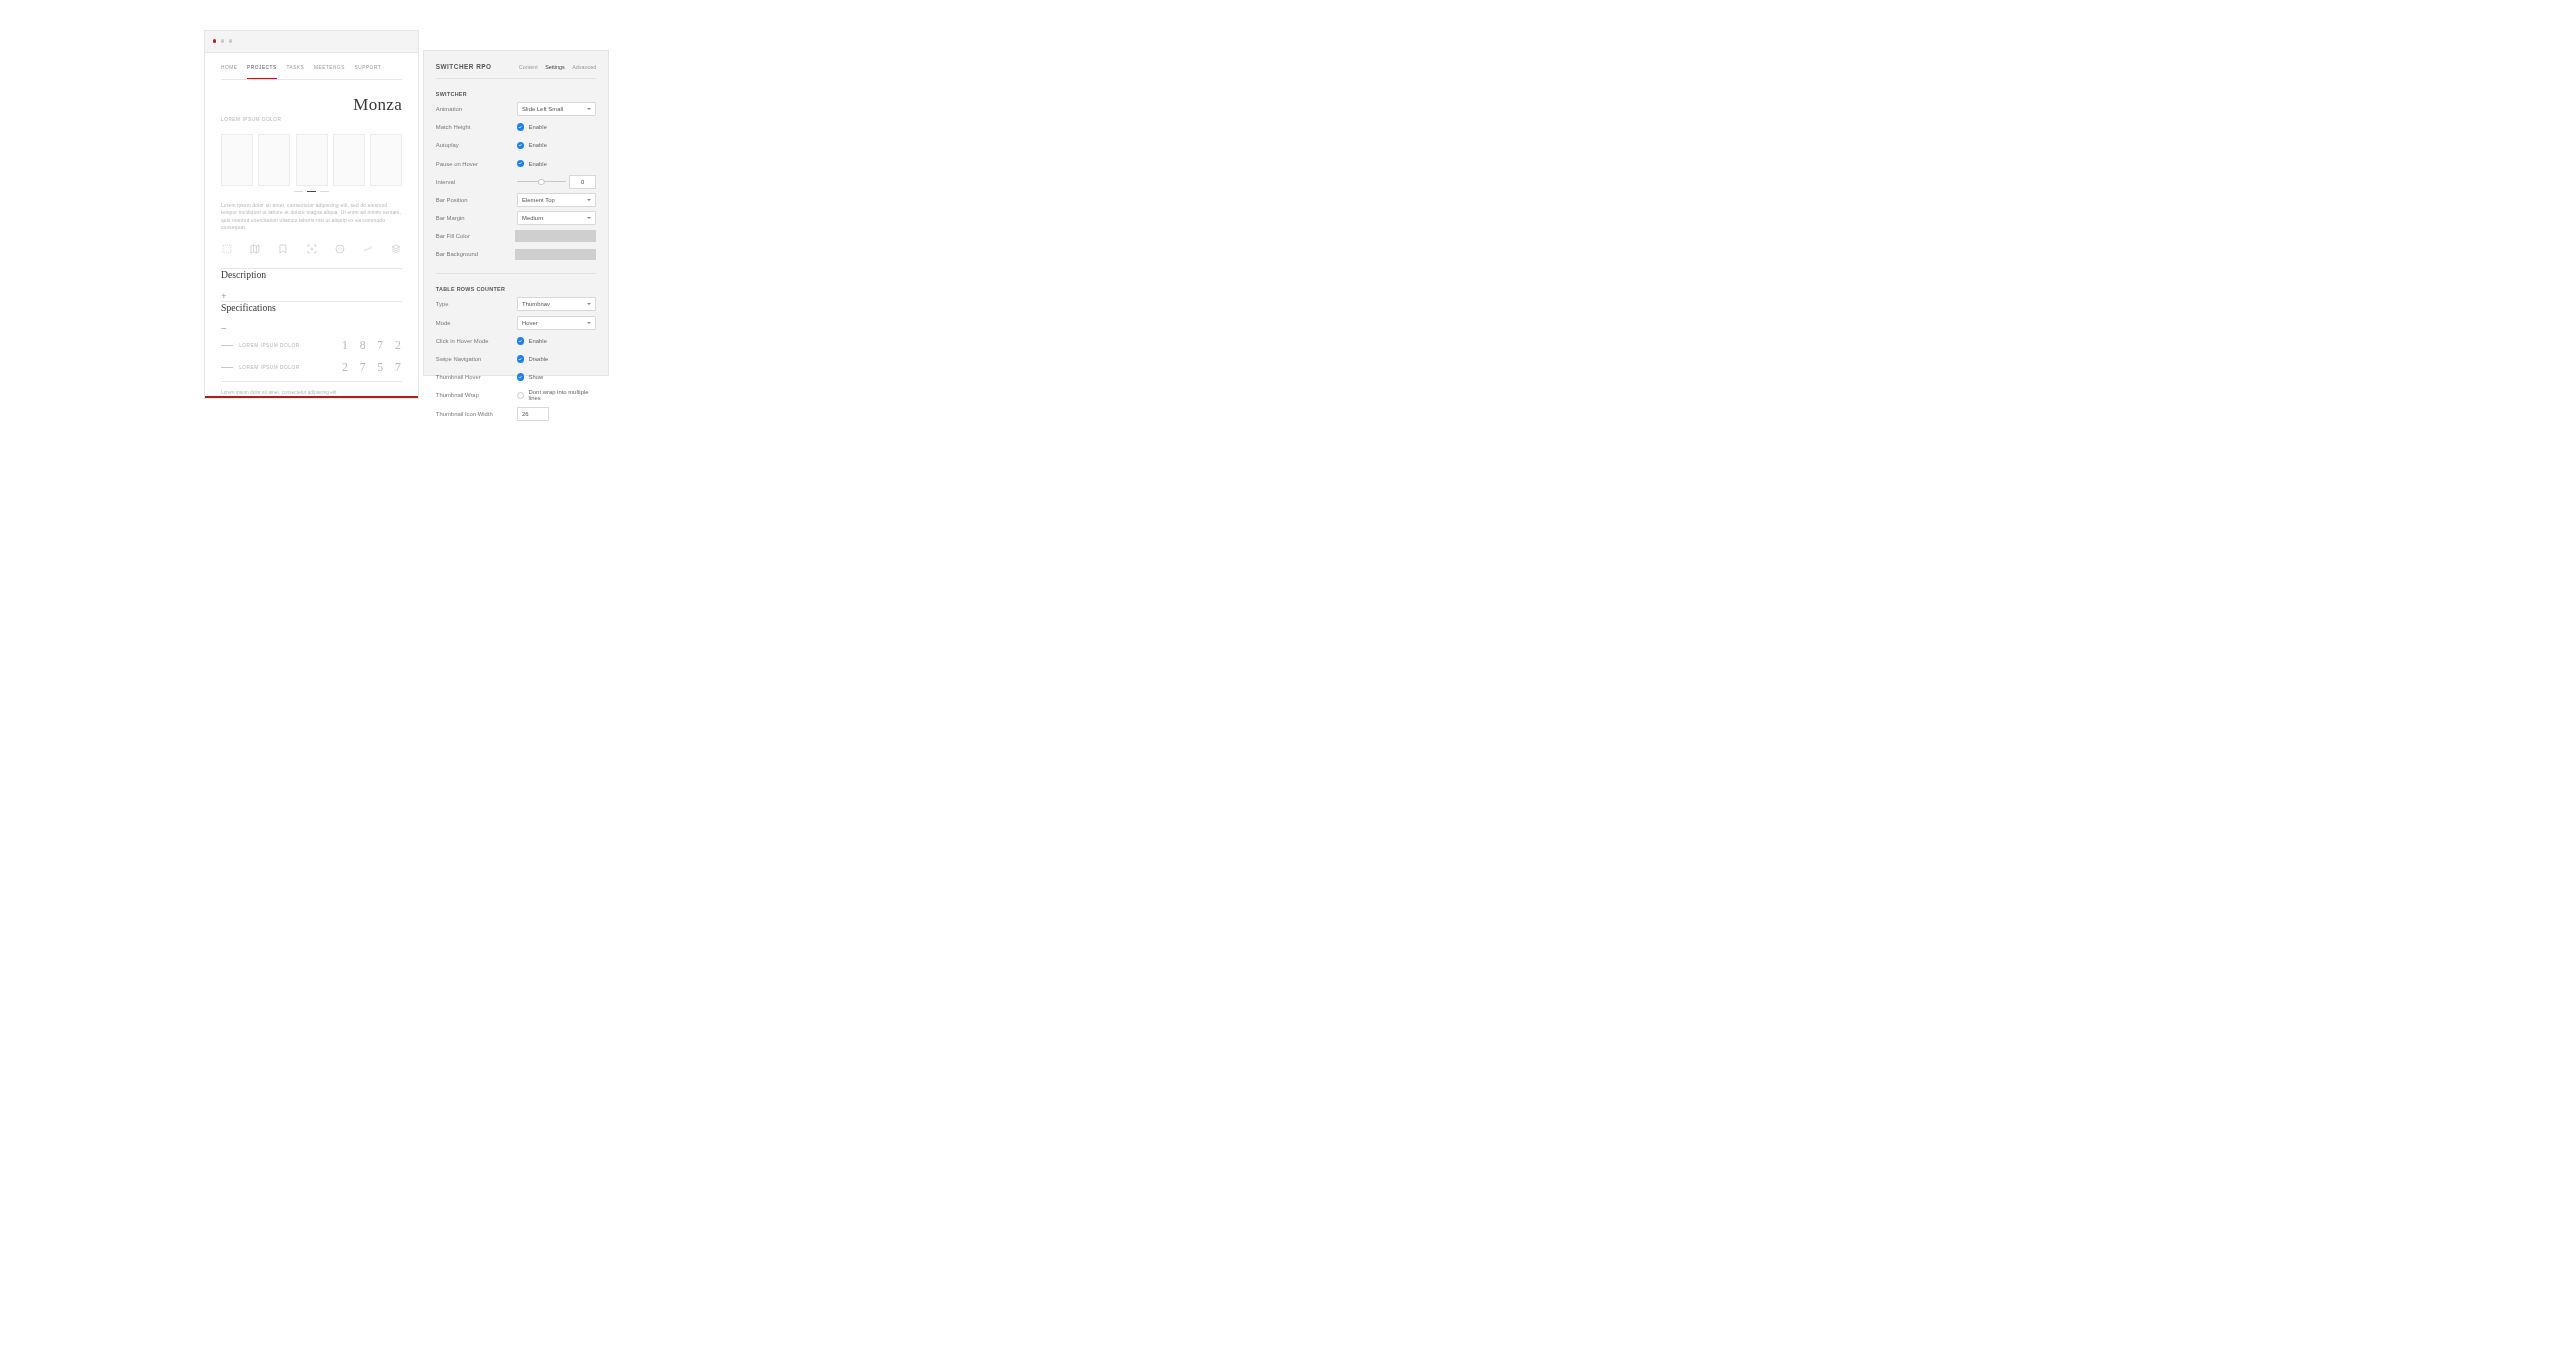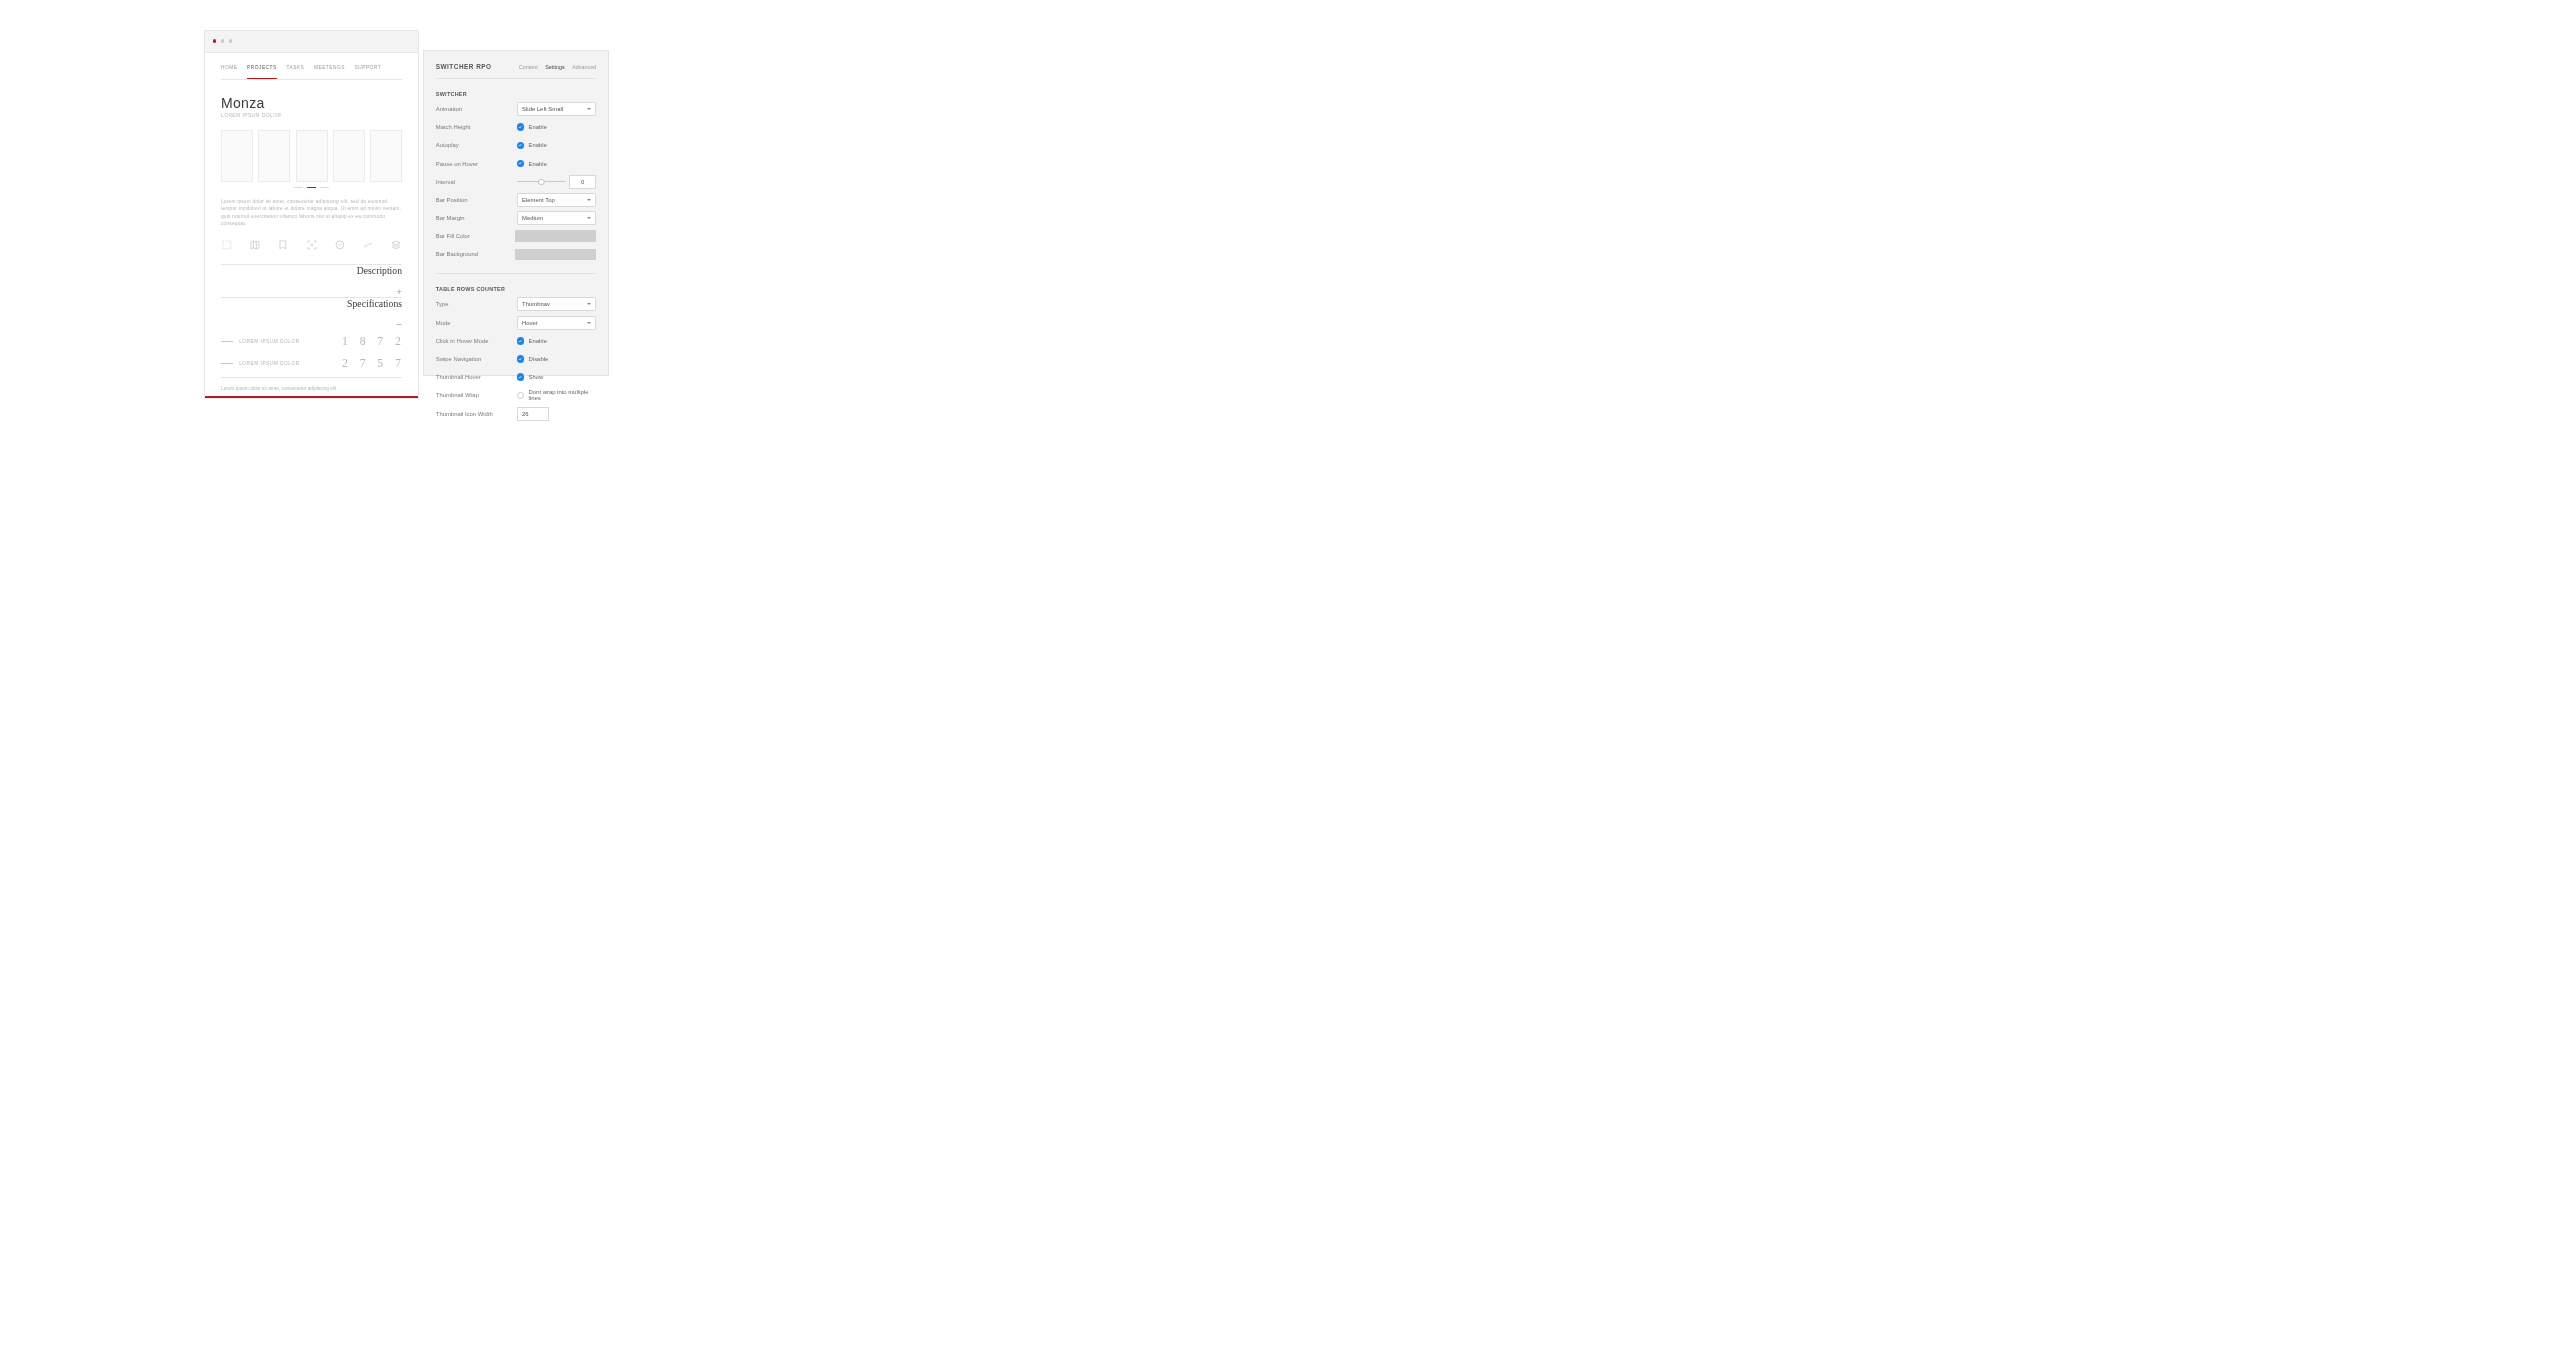--- a/index.html
+++ b/index.html
@@ -15,39 +15,39 @@
 
   .page { padding: 11.8px 16px 0 16px; }
 
   
   .topnav { display: flex; gap: 9.7px; border-bottom: 0.5px solid #e6e6e6; height: 15px; }
   .topnav a { font-size: 4.8px; letter-spacing: 0.5px; color: #9a9a9a; text-decoration: none; padding-bottom: 6.4px; }
   .topnav a.active { color: #5c5c5c; border-bottom: 1.6px solid #b01c1f; }
 
   
   .title { margin-top: 15px; }
-  .title h1 { font-family: Liberation Sans, sans-serif; font-weight: 400; font-size: 14px; color: #3a3a3a; letter-spacing: 0.3px; }
+  .title h1 { font-family: Liberation Serif, serif; font-weight: 400; font-size: 17px; color: #3a3a3a; letter-spacing: 0.3px; text-align: right; }
   .title .sub { margin-top: 2.1px; font-size: 4.8px; letter-spacing: 0.5px; color: #b5b5b5; }
 
   
   .thumbs { margin-top: 11.8px; display: flex; justify-content: space-between; }
   .thumb { width: 32px; height: 52px; background: #fafafa; border: 0.5px solid #ececec; }
   .pager { margin-top: 5.4px; display: flex; justify-content: center; gap: 3.2px; }
   .pg { width: 9.7px; height: 1.1px; background: #dadada; }
   .pg.active { background: #b01c1f; }
 
   .para { margin-top: 9.7px; font-size: 4.8px; line-height: 7.5px; color: #b5b5b5; letter-spacing: 0.2px; }
 
   .iconrow { margin-top: 10.7px; display: flex; justify-content: space-between; align-items: center; }
   .iconrow svg { width: 11.8px; height: 11.8px; stroke: #b8b8b8; stroke-width: 1.2; fill: none; }
   .iconrow .dashed rect { stroke-dasharray: 2 2; }
 
   .hr { margin-top: 11.8px; border: 0; border-top: 0.5px solid #e6e6e6; }
 
-  .acc { display: flex; justify-content: space-between; align-items: flex-end; height: 32px; flex-direction: column; }
+  .acc { display: flex; justify-content: space-between; align-items: flex-start; height: 32px; flex-direction: column; }
   .acc h2 { font-family: Georgia, "Times New Roman", serif; font-weight: 400; font-size: 9.7px; color: #3a3a3a; }
   .acc .exp { font-size: 9.7px; color: #9a9a9a; font-weight: 300; }
 
   .specrow { display: flex; align-items: center; justify-content: space-between; height: 22.5px; }
   .spec-left { display: flex; align-items: center; gap: 6.4px; }
   .spec-dash { width: 11.8px; border-top: 0.5px solid #c8c8c8; }
   .spec-lab { font-size: 4.8px; letter-spacing: 0.5px; color: #b5b5b5; }
   .spec-nums { display: flex; gap: 10.7px; font-family: Georgia, serif; font-size: 11.8px; color: #b8b8b8; letter-spacing: 1.1px; }
 
   .footnote { margin-top: 7.5px; font-size: 4.8px; color: #b5b5b5; }

